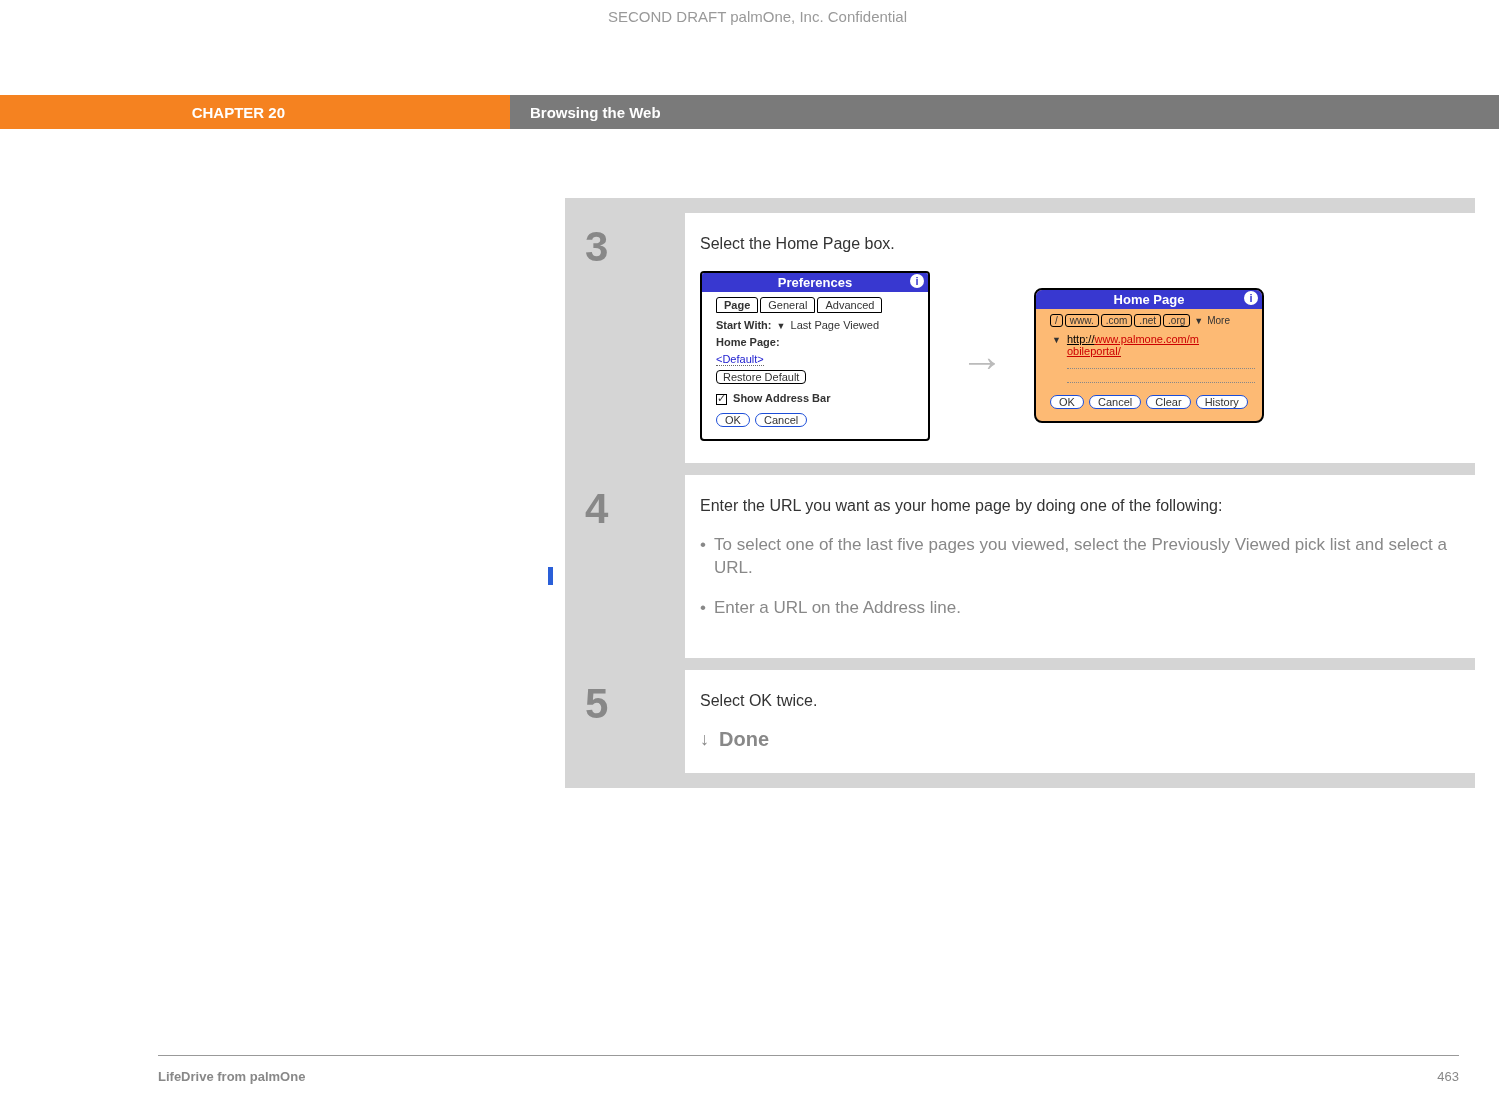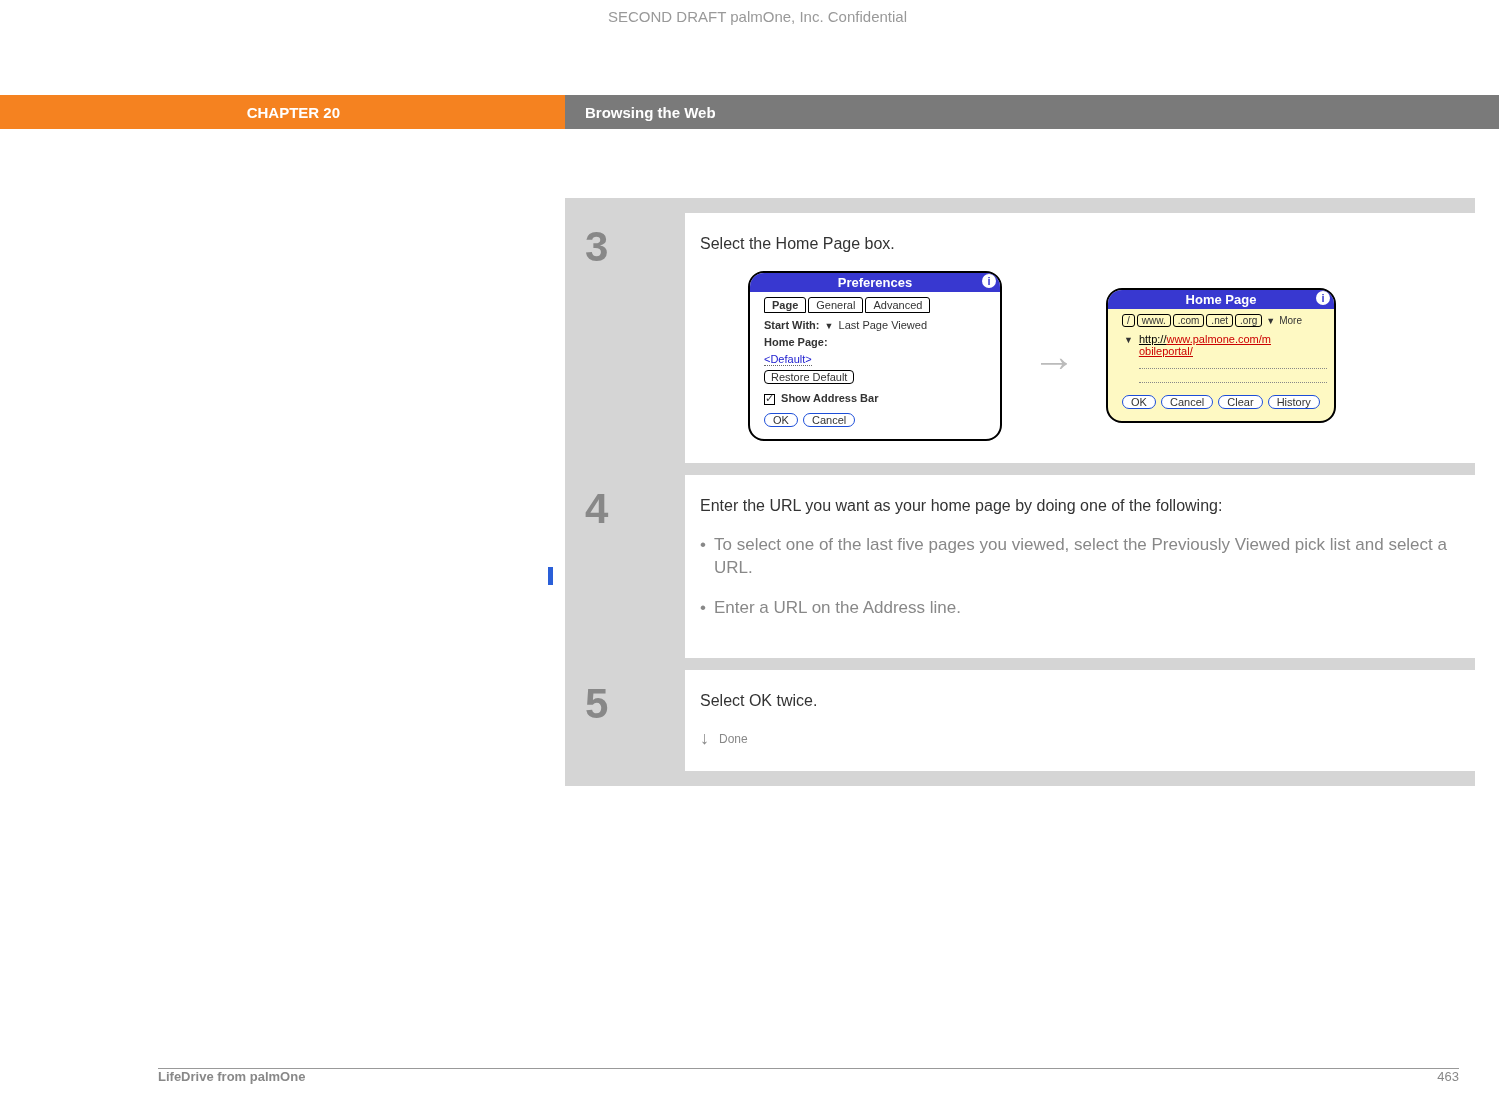--- a/index.html
+++ b/index.html
@@ -26,21 +26,21 @@
     left: 0;
     width: 100%;
     height: 34px;
     display: flex;
   }
   .chapter-left {
     background: #f58220;
     color: #fff;
     font-weight: bold;
     font-size: 15px;
-    width: 565px;
+    width: 510px;
     display: flex;
     align-items: center;
     justify-content: flex-end;
     padding-right: 225px;
   }
   .chapter-right {
     background: #7a7a7a;
     color: #fff;
     font-weight: bold;
     font-size: 15px;
@@ -98,25 +98,24 @@
     color: #888;
   }
   .screenshots-row {
     display: flex;
     align-items: center;
     gap: 30px;
     margin-top: 6px;
   }
   .palm-screen {
     border: 2px solid #000;
-    width: 254px;
-    background: #fff;
-    border-radius: 16px;
+    width: 230px;
+    background: #fff;
+    border-radius: 4px;
     overflow: hidden;
-    margin-left: 48px;
   }
   .palm-title {
     background: #3838d0;
     color: #fff;
     text-align: center;
     font-size: 13px;
     font-weight: bold;
     padding: 2px 0;
     position: relative;
     font-family: Verdana, sans-serif;
@@ -195,22 +194,22 @@
     font-size: 11px;
   }
   .arrow-icon {
     font-size: 44px;
     color: #bbb;
     font-weight: bold;
   }
   .palm-screen-hp {
     border: 2px solid #000;
     width: 230px;
-    background: #fef9c3;
-    border-radius: 16px;
+    background: #fdba74;
+    border-radius: 8px;
     overflow: hidden;
   }
   .hp-buttons-row {
     display: flex;
     gap: 2px;
     margin-bottom: 6px;
     align-items: center;
   }
   .hp-small-btn {
     border: 1px solid #000;
@@ -241,31 +240,31 @@
     display: flex;
     align-items: center;
     gap: 10px;
     margin-top: 16px;
   }
   .done-icon {
     font-size: 18px;
     color: #888;
   }
   .done-text {
-    font-weight: normal;
-    color: #888;
-    font-size: 12px;
+    font-weight: bold;
+    color: #888;
+    font-size: 20px;
   }
   .footer {
     position: absolute;
     bottom: 35px;
     left: 158px;
     right: 40px;
     border-top: 1px solid #999;
-    padding-top: 0;
+    padding-top: 13px;
     display: flex;
     justify-content: space-between;
     font-size: 13px;
     color: #888;
   }
   .footer-left { font-weight: bold; }
   .dropdown-arrow {
     display: inline-block;
     font-size: 9px;
     vertical-align: middle;

